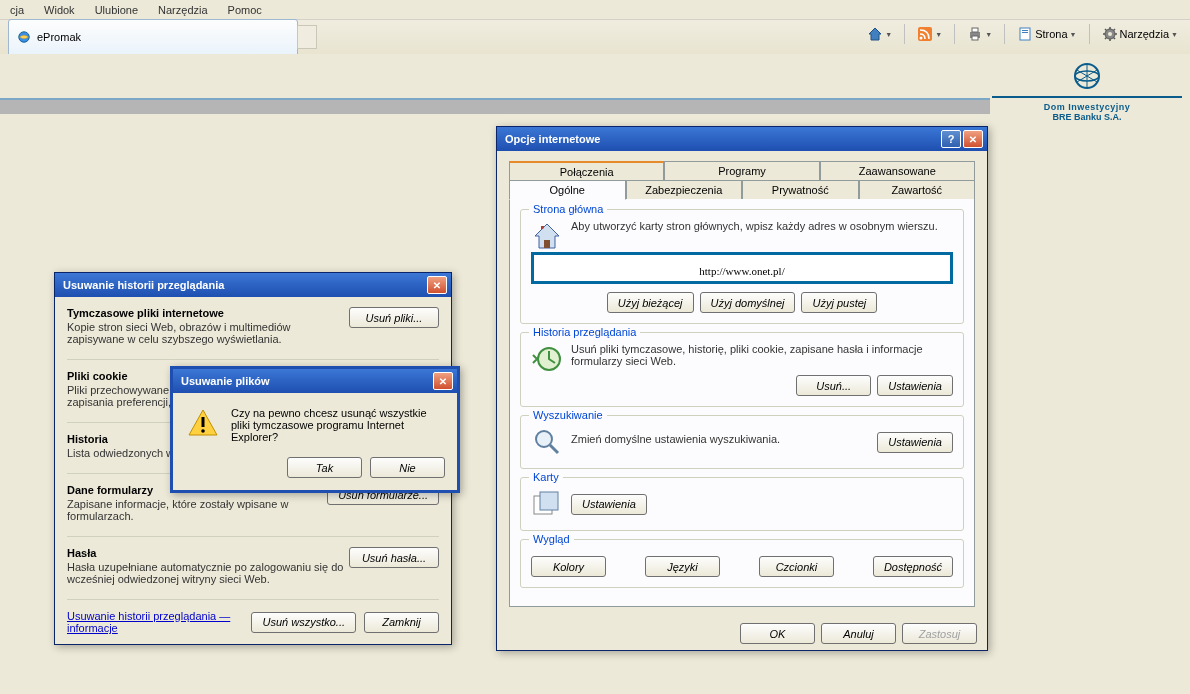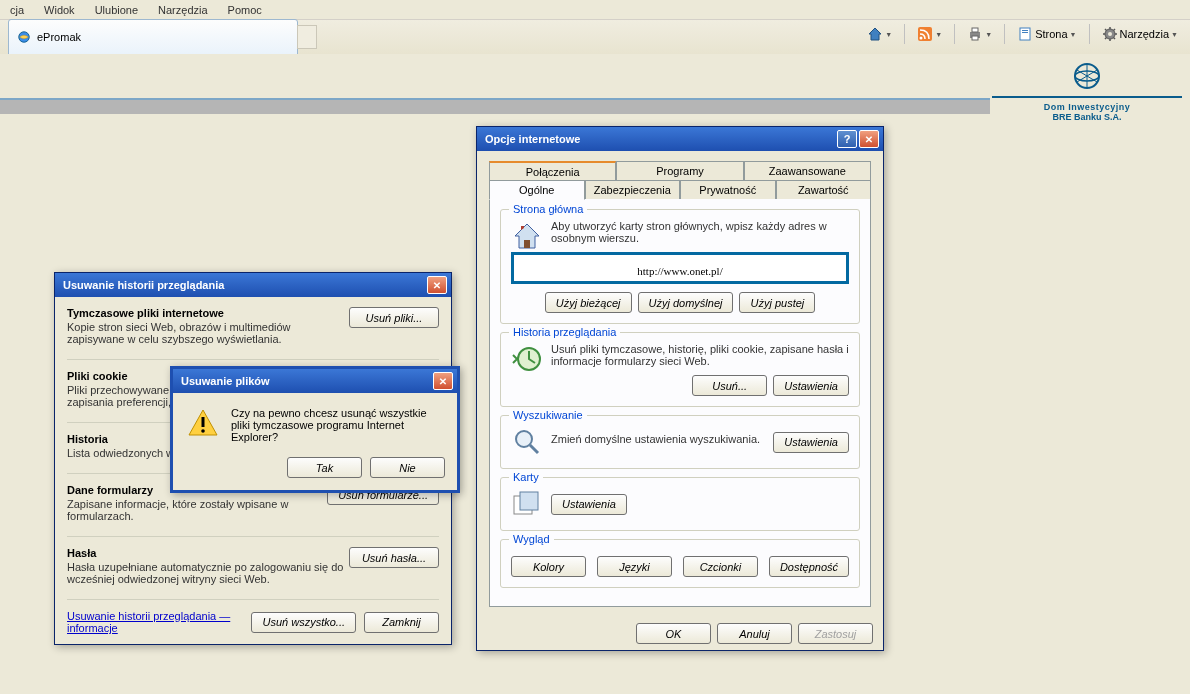--- a/index.html
+++ b/index.html
@@ -232,21 +232,21 @@
           </svg>
       </div>
       <div>Czy na pewno chcesz usunąć wszystkie pliki tymczasowe programu Internet Explorer?</div>
     </div>
     <div class="alert-btns">
       <button class="btn">Tak</button>
       <button class="btn">Nie</button>
     </div>
   </div>
 
-  <div class="dialog" style="left:476px; top:72px; width:408px;">
+  <div class="dialog" style="left:496px; top:72px; width:492px;">
     <div class="titlebar">
       <span class="title-text">Opcje internetowe</span>
       <div class="help-btn">?</div>
       <div class="title-btn">✕</div>
     </div>
     <div class="dlg-body">
       <div class="tab-row top">
         <div class="tab">Połączenia</div>
         <div class="tab">Programy</div>
         <div class="tab">Zaawansowane</div>

